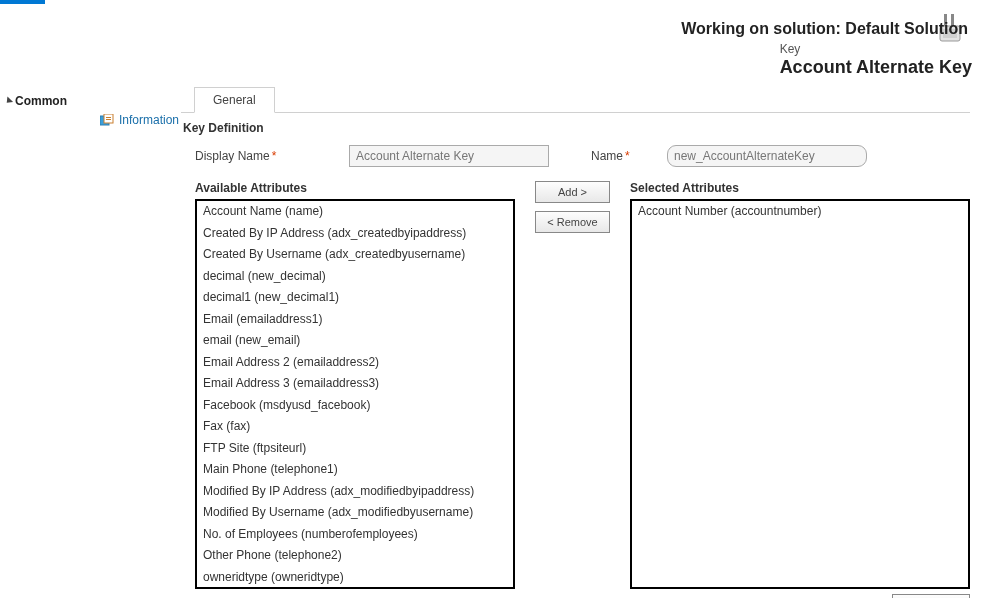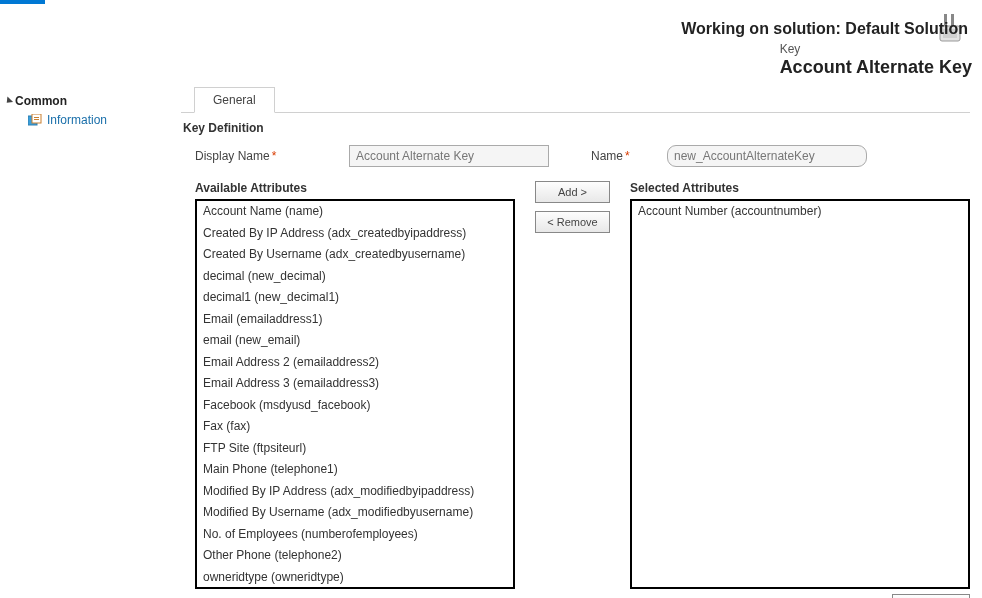--- a/index.html
+++ b/index.html
@@ -77,20 +77,21 @@
     transform: rotate(-45deg);
     margin-right: 4px;
   }
   .sidebar-item {
     padding: 3px 0 3px 22px;
     color: #1a6faa;
     font-size: 12px;
     display: flex;
     align-items: center;
     cursor: pointer;
+    justify-content: flex-end;
   }
   .sidebar-item svg { margin-right: 5px; }
   .content {
     flex: 1;
     padding: 0 12px 0 2px;
     position: relative;
   }
   .tabs {
     display: flex;
     border-bottom: 1px solid #d0d0d0;

